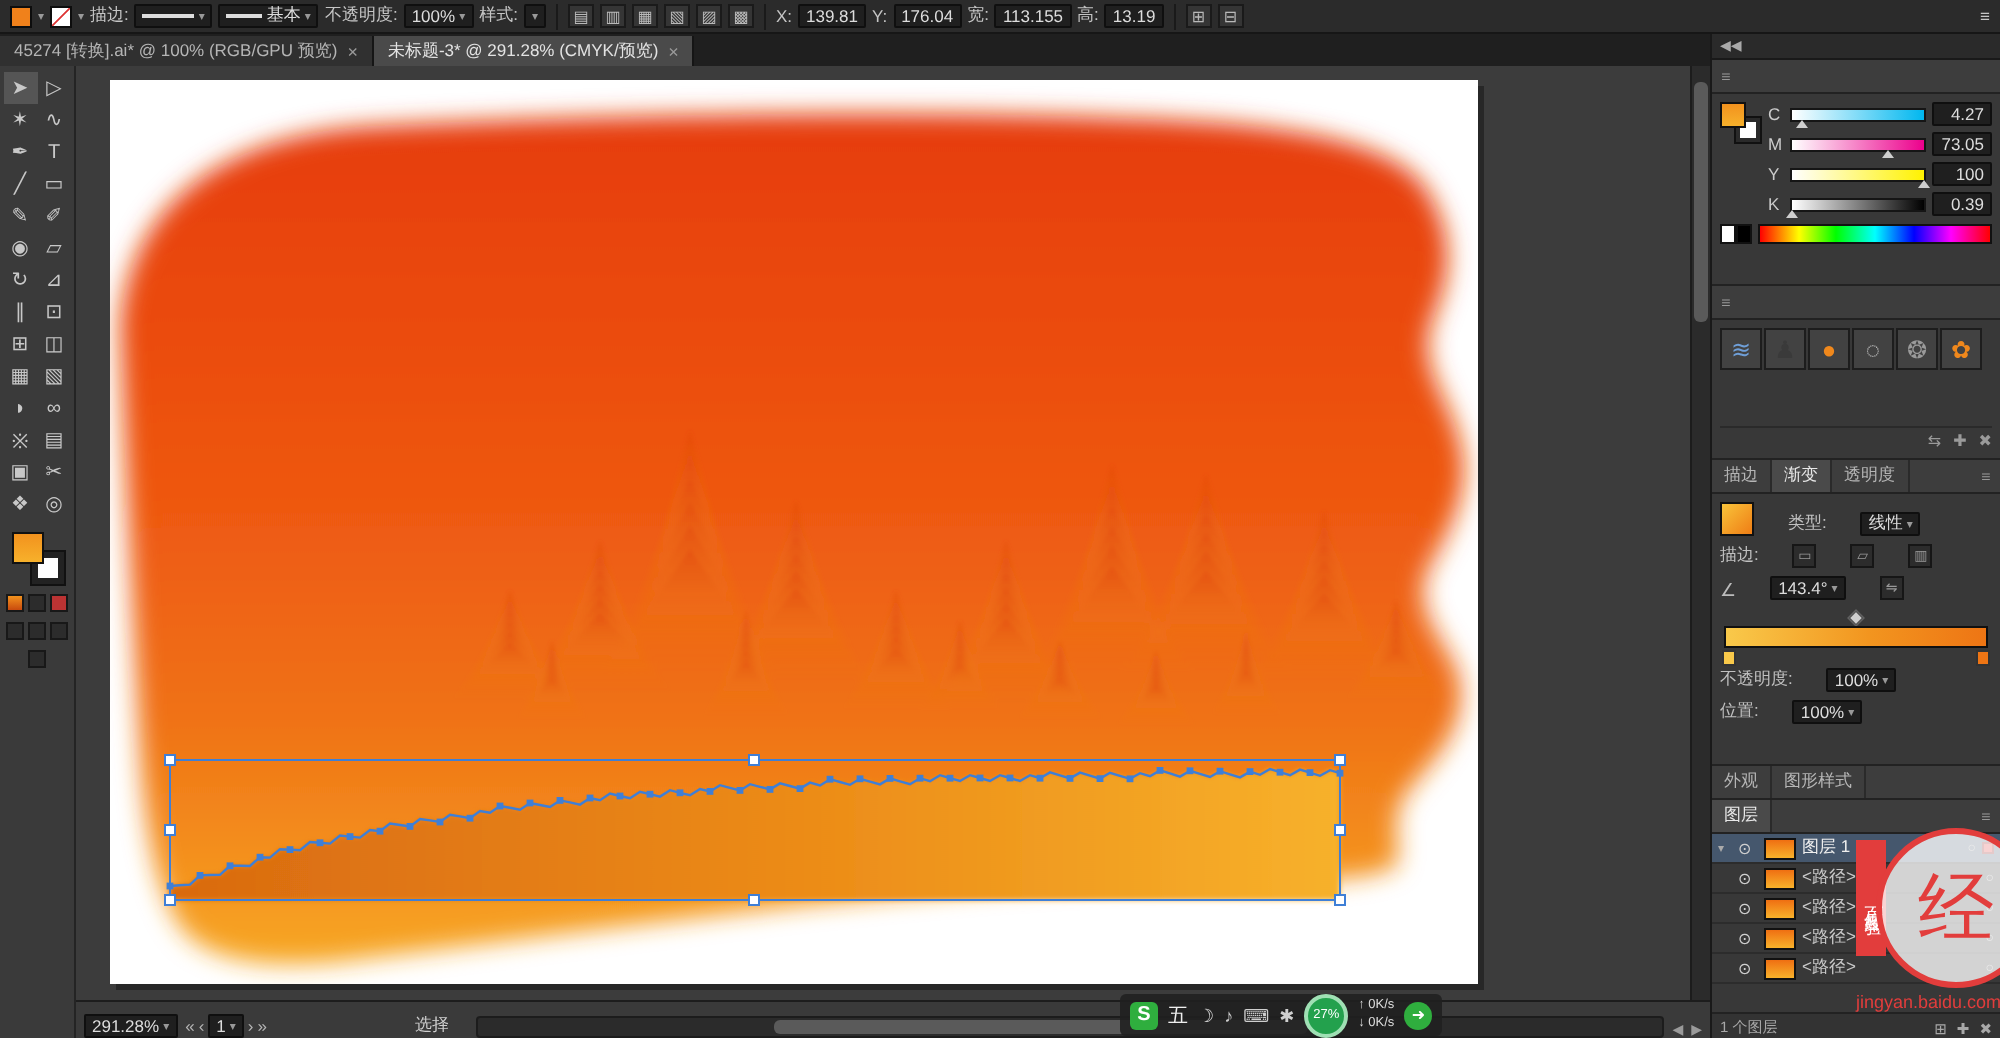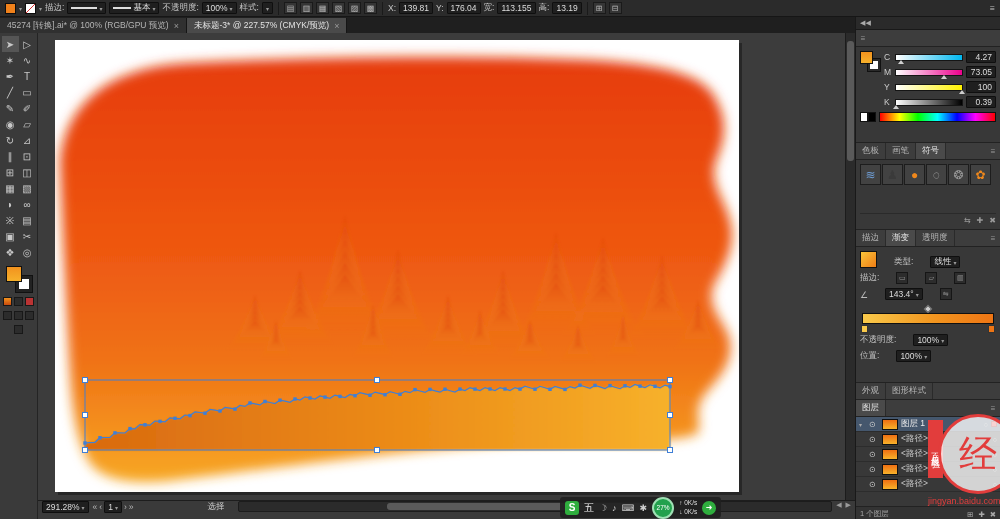--- a/index.html
+++ b/index.html
@@ -97,21 +97,21 @@
   .lrow .exp{width:7px;font-size:6px;color:#aaa}
   .lrow .eye{width:10px;font-size:8px;color:#cfcfcf}
   .lthumb{width:16px;height:11px;border:1px solid #111;background:linear-gradient(180deg,#ef6f12,#f8b22b);flex:none}
   .lname{flex:1;overflow:hidden;white-space:nowrap}
   .ltarget{font-size:7px;color:#aaa}
   .lcolor{width:6px;height:6px;background:#d33;border:1px solid #811}
   .lfooter{margin-top:auto;height:13px;display:flex;align-items:flex-end;gap:5px;padding:0 4px;font-size:7.5px;color:#a8a8a8;background:#333;border-top:1px solid #222}
   .lfooter .spacer{flex:1}
 
   
-  #status-bar{position:absolute;left:38px;bottom:0;width:817px;height:19px;background:#3a3a3a;border-top:1px solid #1d1d1d;display:flex;align-items:flex-start;gap:4px;padding:0 4px;font-size:8.5px}
+  #status-bar{position:absolute;left:38px;bottom:0;width:817px;height:19px;background:#3a3a3a;border-top:1px solid #1d1d1d;display:flex;align-items:flex-end;gap:4px;padding:0 4px;font-size:8.5px}
   .sb-nav{display:flex;align-items:center;gap:2px;color:#b5b5b5}
   .sb-tool{margin-left:70px;color:#cfcfcf}
   .hscroll{flex:1;height:11px;background:#2b2b2b;border:1px solid #1c1c1c;border-radius:2px;position:relative;margin-left:10px}
   .hthumb{position:absolute;left:25%;top:1px;height:7px;width:45%;background:#5a5a5a;border-radius:3px}
   .sb-arrow{color:#9a9a9a;font-size:7px}
 
   
   #recorder-overlay{position:absolute;left:560px;bottom:1px;height:21px;display:flex;align-items:center;gap:5px;z-index:6;background:rgba(32,32,32,.9);border-radius:3px;padding:0 5px}
   .rec-logo{width:14px;height:14px;background:#2fae3e;border-radius:3px;color:#fff;font-weight:bold;font-size:10px;display:flex;align-items:center;justify-content:center}
   .rec-char{color:#eee;font-size:10px}
@@ -185,21 +185,21 @@
     <span class="spacer"></span>
     <span class="cb-label">≡</span>
   </div>
 
   <div id="tab-bar">
       <div class="tab">
         <span>45274 [转换].ai* @ 100% (RGB/GPU 预览)</span>
         <span class="close">×</span>
       </div>
       <div class="tab active">
-        <span>未标题-3* @ 227.57% (CMYK/预览)</span>
+        <span>未标题-3* @ 291.28% (CMYK/预览)</span>
         <span class="close">×</span>
       </div>
     </div>
 
   <div id="toolbar">
     <div id="tools">
         <div class="tool active">➤</div>
         <div class="tool">▷</div>
         <div class="tool">✶</div>
         <div class="tool">∿</div>
@@ -489,25 +489,20 @@
       <div class="spectrum-row">
         <span class="bw">
             <span class="w"></span>
             <span class="b"></span>
           </span>
         <div class="spectrum"></div>
       </div>
     </div>
 
     <div class="prow">
-      <div class="ptabs" id="swatch-tabs">
-          <span class="ptab">色板</span>
-          <span class="ptab">画笔</span>
-          <span class="ptab active">符号</span>
-        </div>
       <span class="pmenu">≡</span>
     </div>
     <div class="pbody" id="symbols-body">
       <div id="symbol-grid">
           <div class="sym" style="color: rgb(111, 159, 216);">≋</div>
           <div class="sym" style="color: rgb(58, 58, 58);">♟</div>
           <div class="sym" style="color: rgb(240, 136, 28);">●</div>
           <div class="sym" style="color: rgb(204, 204, 204);">◌</div>
           <div class="sym" style="color: rgb(154, 154, 154);">❂</div>
           <div class="sym" style="color: rgb(240, 136, 28);">✿</div>

